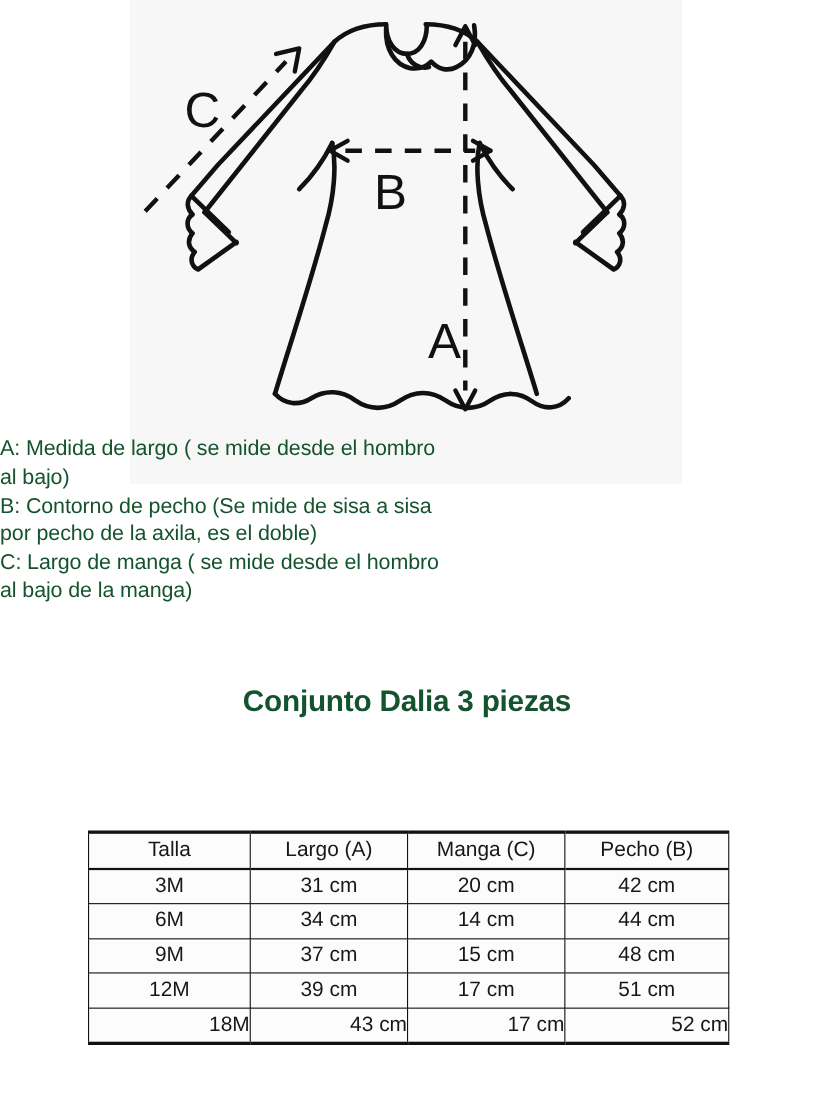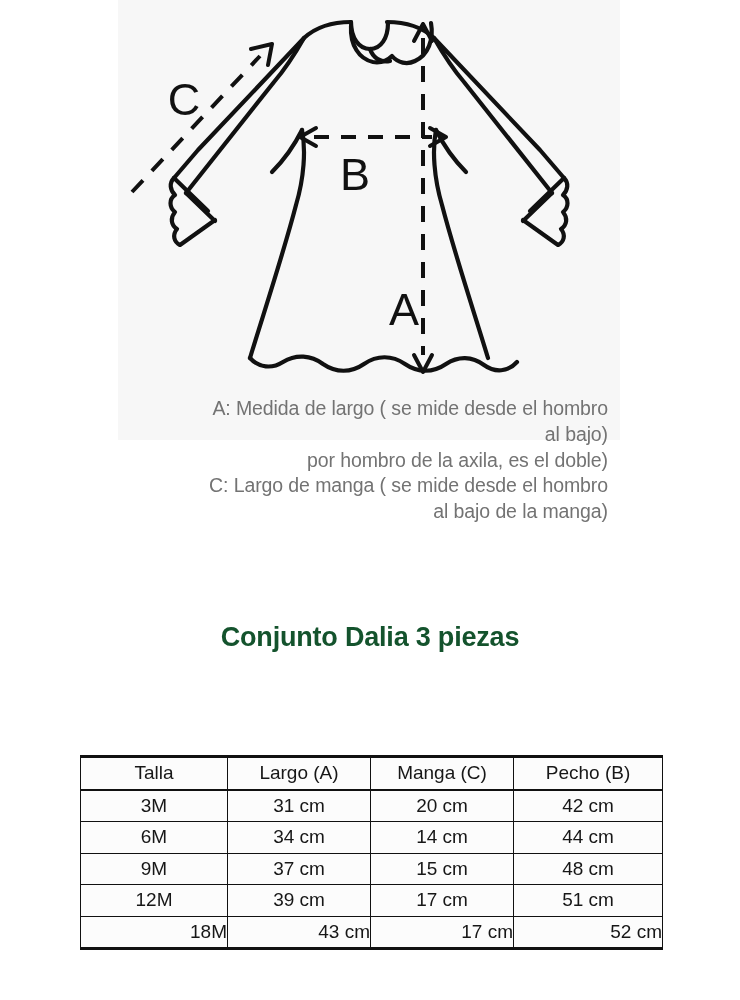--- a/index.html
+++ b/index.html
@@ -34,24 +34,24 @@
     height: 400px;
     display: block;
   }
 
   
   #legend {
     position: absolute;
     left: 0;
     top: 396px;
     width: 608px;
-    text-align: right;
+    text-align: left;
     font-size: 19.5px;
     line-height: 25.8px;
-    color: #737373;
+    color: #14532d;
     letter-spacing: -0.1px;
   }
   #legend .legend-line { display: block; white-space: nowrap; }
 
   
   #product-heading {
     position: absolute;
     left: 0;
     top: 620px;
     width: 740px;
@@ -204,21 +204,22 @@
 
     <text x="301" y="325" font-family="Liberation Sans, sans-serif" font-size="45" fill="#111111" text-anchor="end">A</text>
     <text x="237" y="190" font-family="Liberation Sans, sans-serif" font-size="45" fill="#111111" text-anchor="middle">B</text>
     <text x="66" y="115" font-family="Liberation Sans, sans-serif" font-size="45" fill="#111111" text-anchor="middle">C</text>
   </svg>
 </div>
 
 <div id="legend">
   <span class="legend-line">A: Medida de largo ( se mide desde el hombro</span>
   <span class="legend-line">al bajo)</span>
-  <span class="legend-line">por hombro de la axila, es el doble)</span>
+  <span class="legend-line">B: Contorno de pecho (Se mide de sisa a sisa</span>
+  <span class="legend-line">por pecho de la axila, es el doble)</span>
   <span class="legend-line">C: Largo de manga ( se mide desde el hombro</span>
   <span class="legend-line">al bajo de la manga)</span>
 </div>
 
 <div id="product-heading">
   <div id="product-title">Conjunto Dalia 3 piezas</div>
 </div>
 
 <div id="size-table-wrap">
   <table id="size-table">

